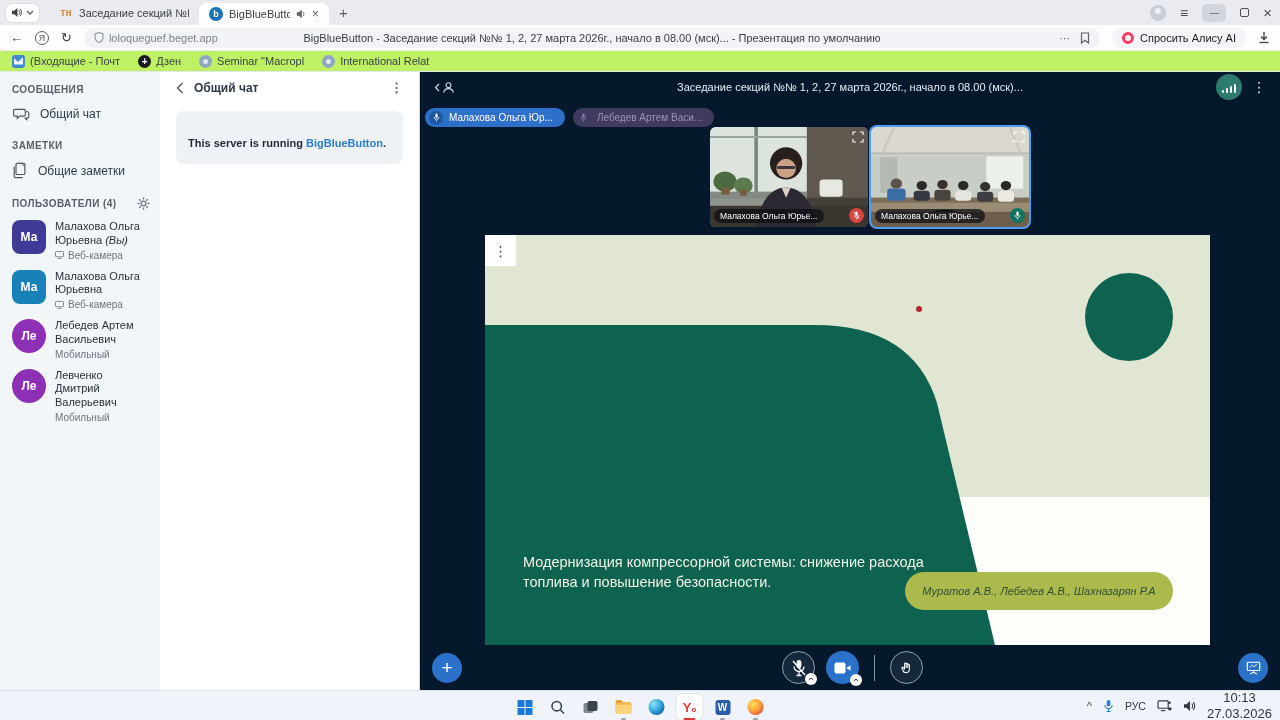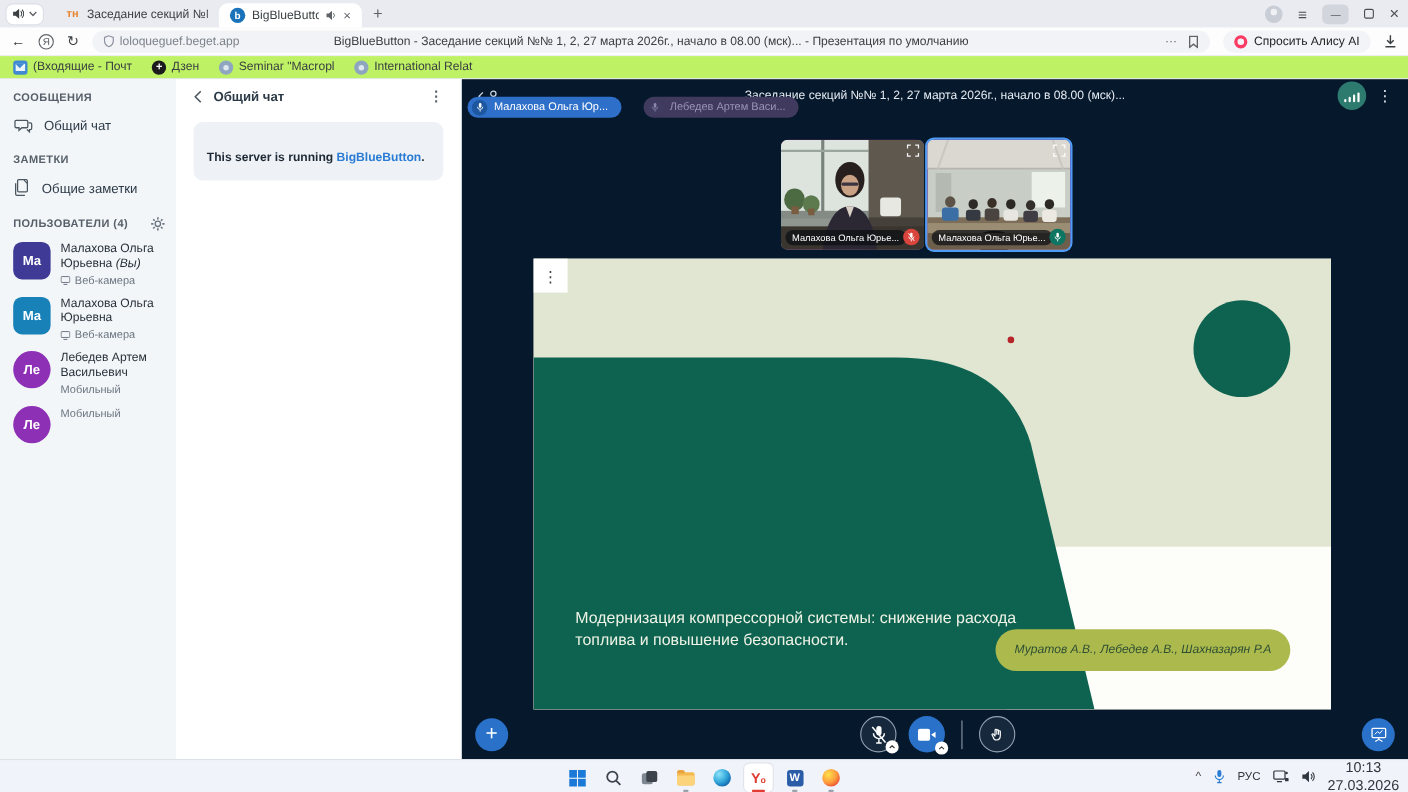--- a/index.html
+++ b/index.html
@@ -68,29 +68,29 @@
   .chat-input{flex:1;height:27px;border:1px solid #7a8793;border-radius:5px;font-size:11px;padding:0 9px;color:#333;font-family:"Liberation Sans",sans-serif;outline:none}
   .chat-input::placeholder{color:#8b949d}
   .send-btn{width:27px;height:27px;border-radius:50%;background:#2a7cd4;display:flex;align-items:center;justify-content:center;flex:0 0 27px}
 
   .main{flex:1;background:#06182b;position:relative;color:#e8eef4}
   .main-hd{position:absolute;top:0;left:0;right:0;height:30px;display:flex;align-items:center;padding:0 14px}
   .main-title{position:absolute;left:100px;right:100px;text-align:center;font-size:11px;color:#e5ebf2}
   .hd-right{margin-left:auto;display:flex;align-items:center;gap:10px}
   .sig-circle{width:26px;height:26px;border-radius:50%;background:#2d7b6f;display:flex;align-items:flex-end;justify-content:center;gap:1.5px;padding-bottom:7px}
   .sig-circle i{display:block;width:2.5px;background:#fff;border-radius:1px}
-  .pills{position:absolute;top:16px;left:5px;display:flex;gap:20px}
+  .pills{position:absolute;top:36px;left:5px;display:flex;gap:8px}
   .pill{height:19px;border-radius:10px;display:flex;align-items:center;gap:6px;padding:0 12px 0 4px;font-size:10px}
   .pill .micdot{width:14px;height:14px;border-radius:50%;display:flex;align-items:center;justify-content:center}
   .pill.on{background:#2e6fc9;color:#fff}
   .pill.on .micdot{background:#1d579f}
   .pill.off{background:#3f3a5e;color:#9a94b8}
   .pill.off .micdot{background:#4d487025}
   .videos{position:absolute;top:55px;left:290px;display:flex;gap:3px}
-  .vid{width:130px;height:100px;border-radius:6px;position:relative;overflow:hidden;background:#701a75}
+  .vid{width:158px;height:100px;border-radius:6px;position:relative;overflow:hidden;background:#0369a1}
   .vid.active{box-shadow:0 0 0 2px #4f9cf7}
   .vid svg.scene{position:absolute;inset:0;width:100%;height:100%}
   .vid .fs{position:absolute;top:4px;right:4px;opacity:.95}
   .vid .vlabel{position:absolute;left:4px;bottom:4px;background:rgba(10,14,18,.72);color:#fff;font-size:8.5px;border-radius:8px;height:14px;display:flex;align-items:center;gap:4px;padding:0 6px;max-width:110px;white-space:nowrap}
   .vid .vmic{position:absolute;right:4px;bottom:4px;width:15px;height:15px;border-radius:50%;display:flex;align-items:center;justify-content:center}
   .vmic.red{background:#d9443c}.vmic.teal{background:#0f7563}
 
   .slide{position:absolute;left:65px;top:163px;width:725px;height:410px;background:#e1e6d2;overflow:hidden}
   .slide-opts{position:absolute;left:0;top:0;width:31px;height:31px;background:#fff;display:flex;align-items:center;justify-content:center;color:#3c4043;font-size:14px;z-index:5}
   .slide-title{position:absolute;left:38px;top:148px;width:490px;font-size:33px;line-height:1.27;font-weight:bold;color:#fff;z-index:3}
@@ -289,20 +289,21 @@
         <div class="uname">Лебедев Артем Васильевич</div>
         <div class="usub">
             <span>Мобильный</span>
           </div>
       </div>
     </div>
 
     <div class="user">
       <span class="avatar viewer" style="background: rgb(142, 48, 181);">Ле</span>
       <div>
+        <div class="uname">Левченко Дмитрий Валерьевич</div>
         <div class="usub">
             <span>Мобильный</span>
           </div>
       </div>
     </div>
   </div>
 
   <div class="chatpanel">
     <div class="chat-hd">
       <svg width="8" height="12" viewBox="0 0 8 12">

